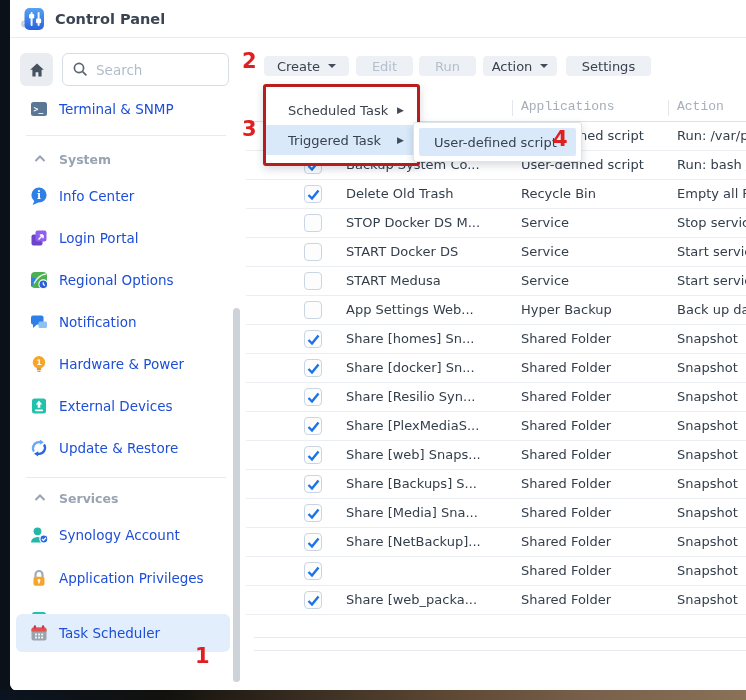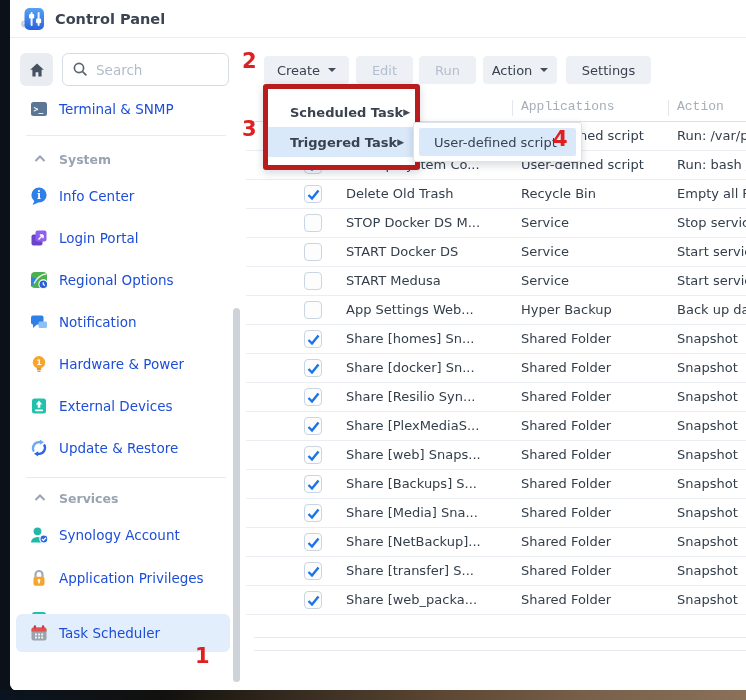--- a/index.html
+++ b/index.html
@@ -60,21 +60,21 @@
   .side-section .chev { width:16px; height:16px; margin-left:16px; }
   .side-section .slbl { margin-left:11px; font-size:12.5px; font-weight:bold; color:#99a3b2; }
   .side-scrollbar {
     position:absolute; left:223px; top:270px; width:7px; height:374px;
     background:#ced3da; border-radius:4px;
   }
 
   .main { position:absolute; left:236px; top:38px; right:0; bottom:0; background:#fff; }
   .toolbar { position:absolute; left:18px; top:18px; display:flex; }
   .tbtn {
-    height:28px; background:#edf0f5; border-radius:4px; border:none;
+    height:20px; background:#edf0f5; border-radius:4px; border:none;
     font-size:13px; color:#39424e; font-family:inherit;
     display:flex; align-items:center; justify-content:center; cursor:pointer;
   }
   .tbtn.disabled { color:#b3bfcc; cursor:default; }
   .caret {
     display:inline-block; margin-left:8px; width:0; height:0;
     border-left:4px solid transparent; border-right:4px solid transparent;
     border-top:4px solid #434d5a;
   }
   .w-create{width:85px;margin-right:7px;} .w-edit{width:57px;margin-right:6px;}
@@ -100,22 +100,22 @@
   .cb.checked svg { display:block; }
   .tcell { position:absolute; top:6px; font-size:13px; color:#333e4b; white-space:nowrap; }
   .c-name { left:100px; width:170px; overflow:hidden; }
   .c-app  { left:275px; width:150px; overflow:hidden; }
   .c-act  { left:431px; }
   .foot-line { position:absolute; left:8px; right:0; border-top:1px solid #e7eaee; }
   .fl1 { top:599px; } .fl2 { top:612px; }
 
   .menu {
     position:absolute; left:263px; top:84px; width:157px; z-index:20;
-    background:#fff; border:5px solid #b91c1c; border-radius:3px;
-    box-shadow:0 3px 8px rgba(30,40,60,.18); padding:8px 0;font-weight:bold;
+    background:#fff; border:3px solid #b91c1c; border-radius:3px;
+    box-shadow:0 3px 8px rgba(30,40,60,.18); padding:8px 0;
   }
   .menu-item {
     height:30px; display:flex; align-items:center; padding:0 13px 0 22px;
     font-size:13px; color:#39424e; cursor:pointer; white-space:nowrap;
   }
   .menu-item.hl { background:#d9e9f9; }
   .marrow { margin-left:auto; font-size:9px; color:#414b58; font-family:"DejaVu Sans",sans-serif; }
 
   .submenu {
     position:absolute; left:413px; top:122px; width:169px; z-index:21;
@@ -501,21 +501,20 @@
     <span class="tcell c-app">Shared Folder</span>
     <span class="tcell c-act">Snapshot</span>
   </div>
 
   <div class="trow">
     <span class="cb checked">
       <svg width="15" height="15" viewBox="0 0 15 15">
         <path d="M2.5 8 L6 11.5 L12.5 3.5" stroke="#1a73e8" stroke-width="2.4" fill="none"></path>
       </svg>
     </span>
-    <span class="tcell c-name">Share [transfer] S...</span>
     <span class="tcell c-app">Shared Folder</span>
     <span class="tcell c-act">Snapshot</span>
   </div>
 
   <div class="trow">
     <span class="cb checked">
       <svg width="15" height="15" viewBox="0 0 15 15">
         <path d="M2.5 8 L6 11.5 L12.5 3.5" stroke="#1a73e8" stroke-width="2.4" fill="none"></path>
       </svg>
     </span>

